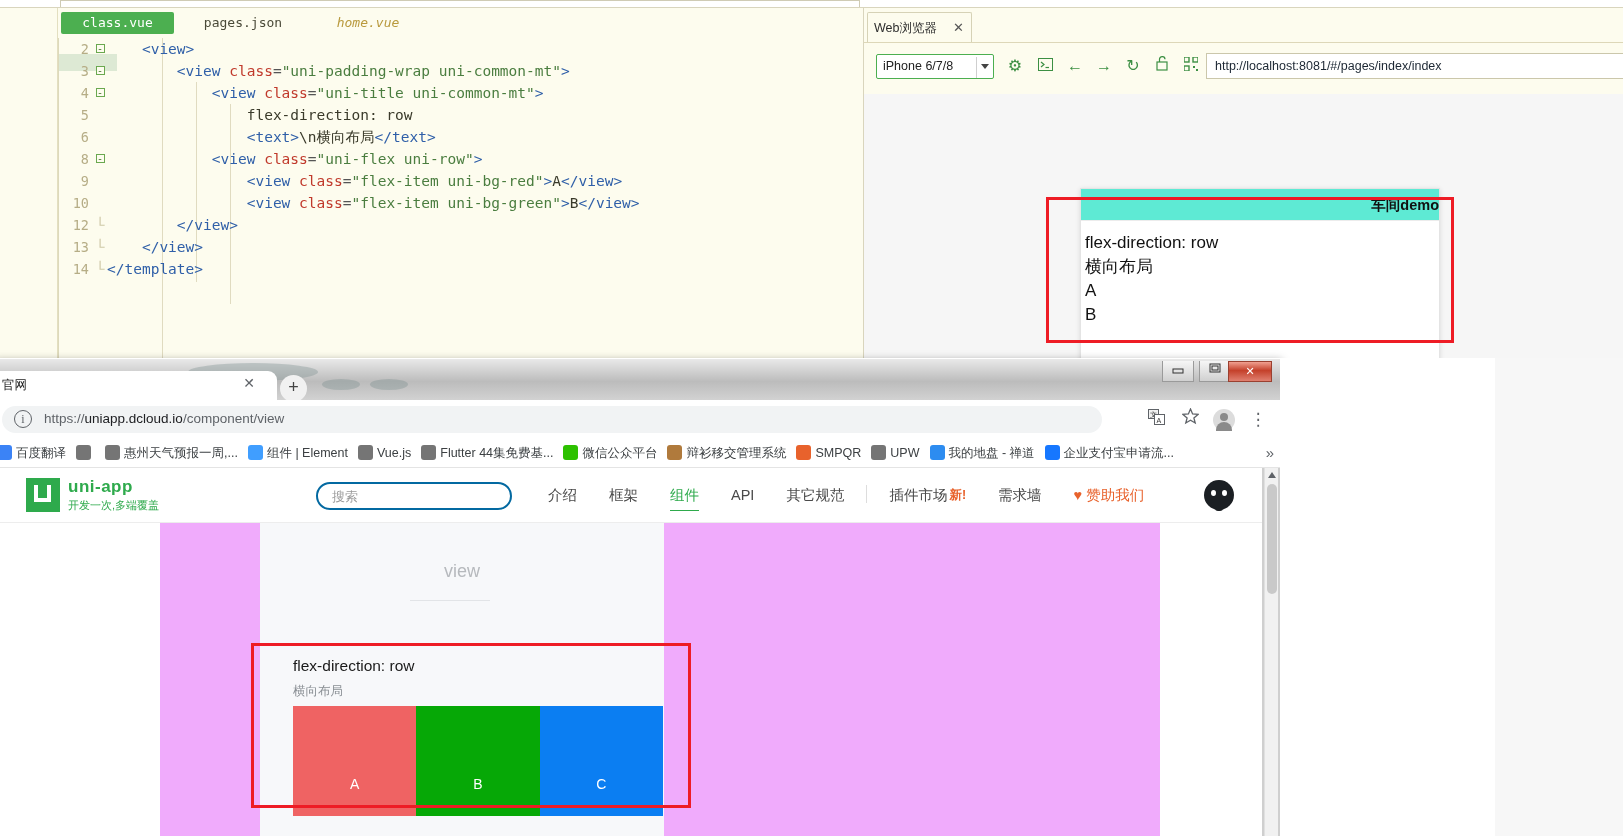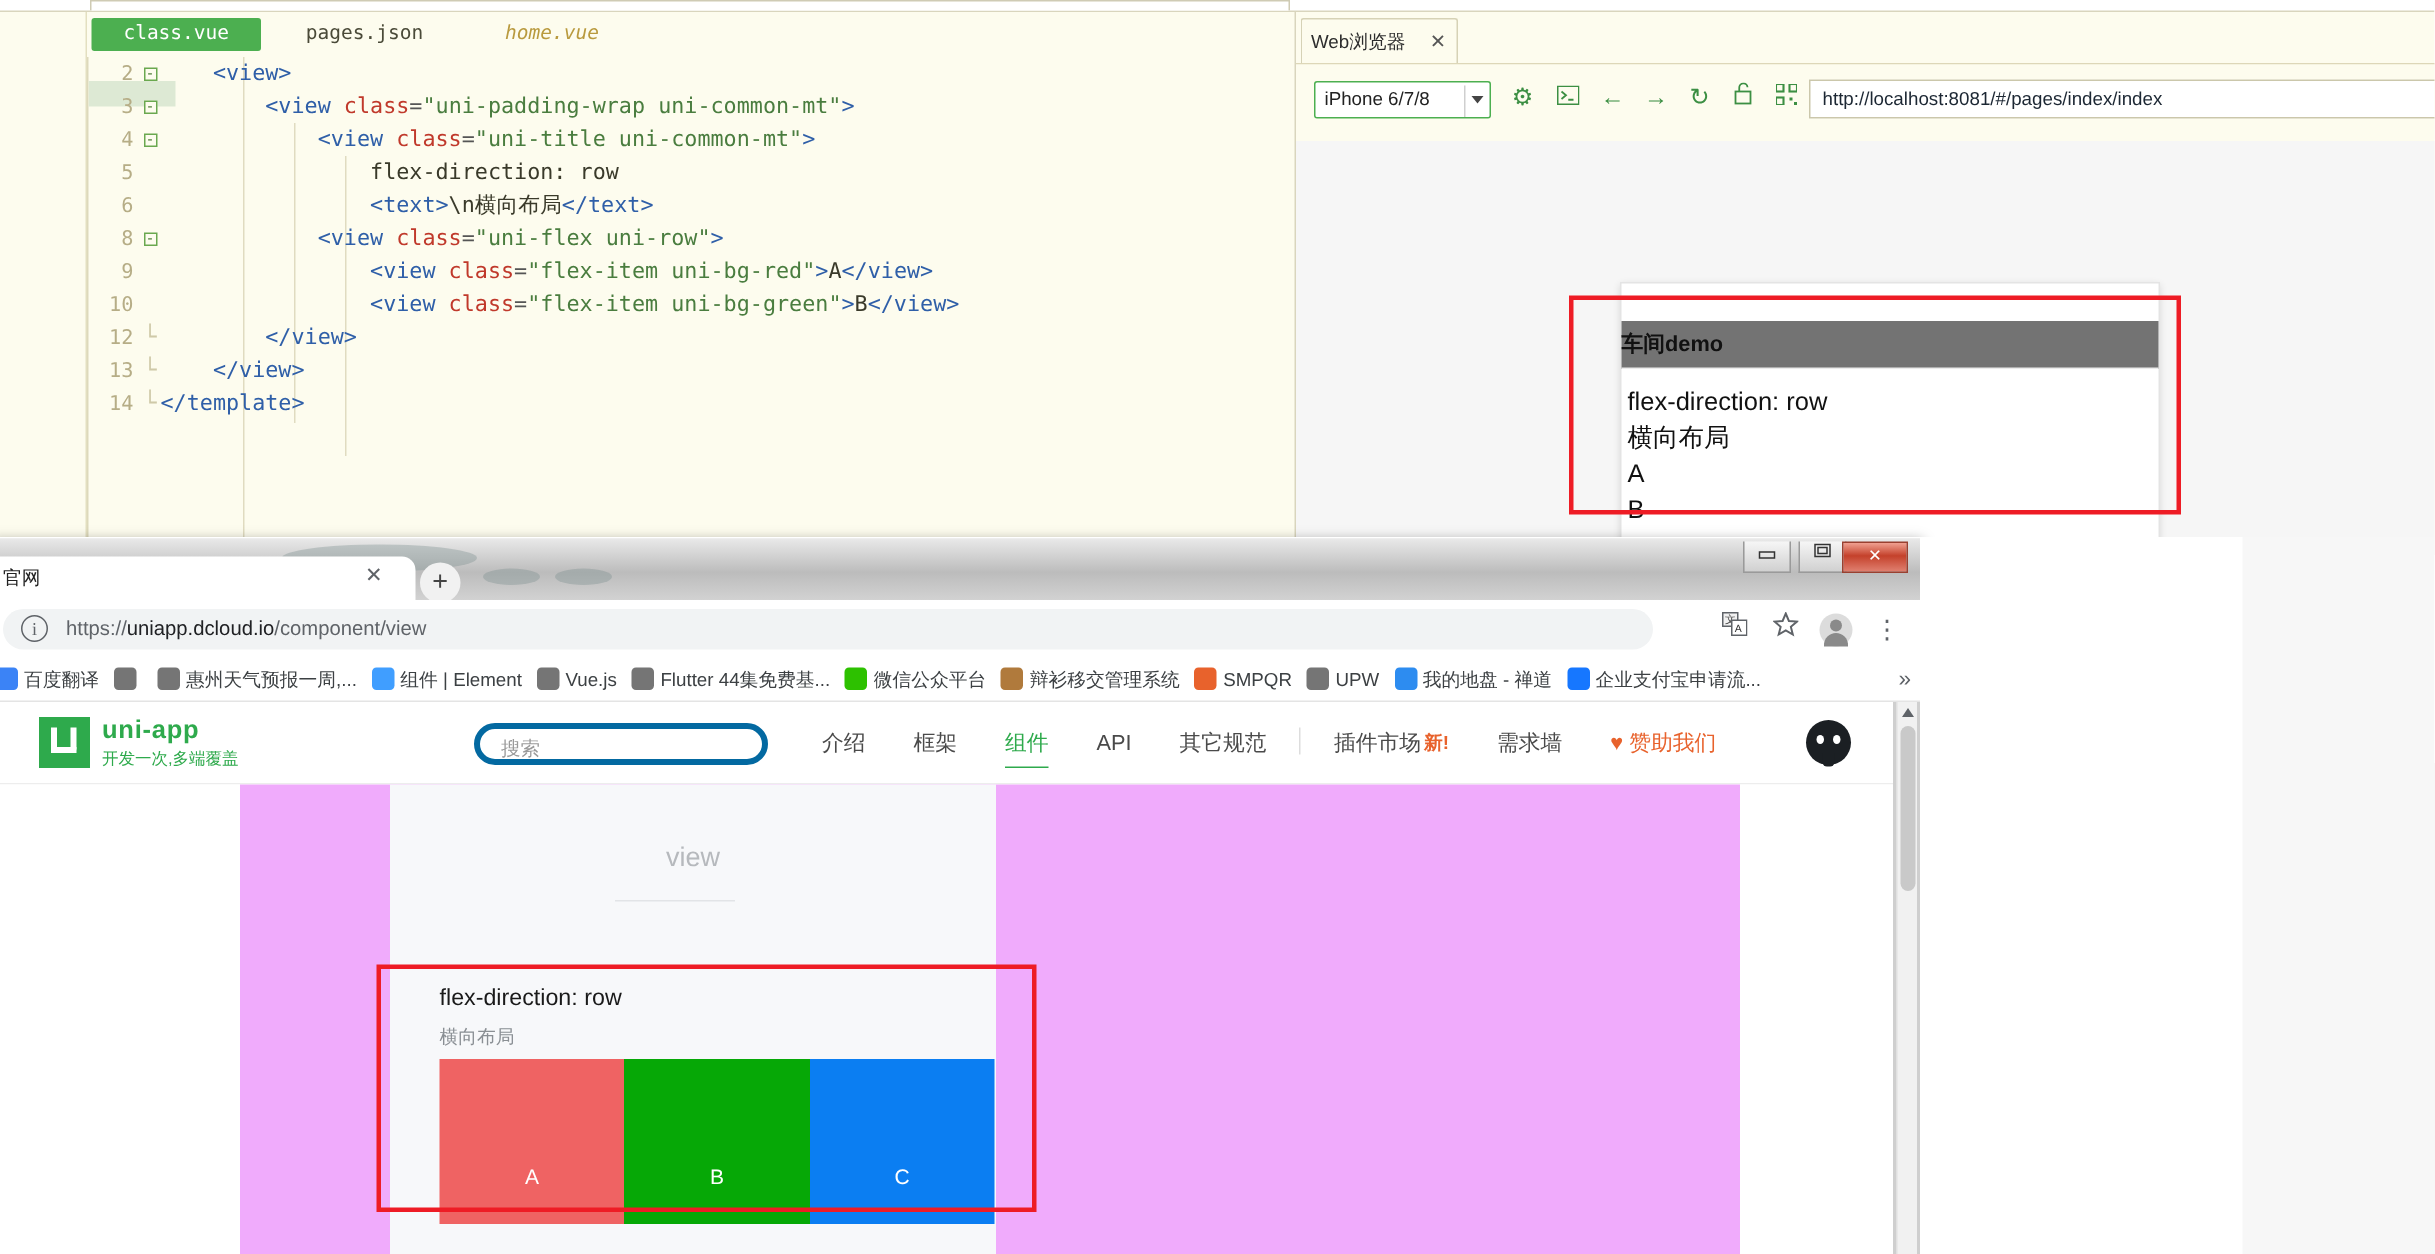--- a/index.html
+++ b/index.html
@@ -85,22 +85,22 @@
     position:absolute; left:342px; top:10px; width:440px; height:26px;
     border:1px solid #cbc7ab; background:#ffffff; font-size:12.5px; color:#1c2733;
     line-height:24px; padding-left:8px; white-space:nowrap; overflow:hidden;
   }
   .wb-canvas { position:absolute; left:0; top:86px; width:760px; height:276px; background:#f6f6f6; }
   .phone {
     position:absolute; left:216px; top:94px; width:360px; height:182px;
     background:#ffffff; border:1px solid #e4e4e4;
     box-shadow:0 1px 5px rgba(0,0,0,0.12);
   }
-  .phone-nav { height:32px; background:#737373; border-bottom:1px solid #ececec;
-     text-align:left; line-height:32px; font-size:14.5px; font-weight:bold; color:#111;margin-top:25px;}
+  .phone-nav { height:32px; background:#5eead4; border-bottom:1px solid #ececec;
+     text-align:right; line-height:32px; font-size:14.5px; font-weight:bold; color:#111;}
   .phone-body { padding:10px 0 0 4px; font-size:17px; color:#111; line-height:24px;}
   .redbox-ide {
     position:absolute; left:1046px; top:197px; width:408px; height:146px;
     border:3px solid #ee1c25; background:transparent; pointer-events:none;
   }
 
   
   .chrome {
     position:absolute; left:-8px; top:358px; width:1288px; height:478px;
     background:#cfcfcf;
@@ -170,21 +170,21 @@
   .site { position:absolute; left:0; top:110px; width:1270px; height:368px; background:#ffffff; overflow:hidden;}
   .site-header { position:absolute; left:0; top:0; width:1270px; height:55px; background:#fff; border-bottom:1px solid #ededed;}
   .logo-box { position:absolute; left:34px; top:10px; width:34px; height:34px; background:#2eaa4c; }
   .logo-box::before{ content:""; position:absolute; left:8px; top:7px; width:4px; height:17px; background:#fff;}
   .logo-box::after{ content:""; position:absolute; left:21px; top:7px; width:4px; height:17px; background:#fff;}
   .logo-u-bottom { position:absolute; left:8px; top:20px; width:17px; height:4px; background:#fff; border-radius:0 0 3px 3px;}
   .logo-name { position:absolute; left:76px; top:9px; font-size:17px; color:#2eaa4c; font-weight:bold; letter-spacing:0.5px;}
   .logo-sub { position:absolute; left:76px; top:30px; font-size:11px; color:#2eaa4c;}
   .search-box {
     position:absolute; left:324px; top:14px; width:196px; height:28px;
-    border:4px solid #0369a1; border-radius:15px; background:#fff;
+    border:2px solid #0369a1; border-radius:15px; background:#fff;
     font-size:13px; color:#9a9a9a; line-height:26px; padding-left:14px;
   }
   .nav { position:absolute; left:540px; top:0; height:55px; }
   .nav a { display:inline-block; height:55px; line-height:55px; font-size:14.5px;
     color:#4a4a4a; margin:0 16px; text-decoration:none; position:relative;}
   .nav a.active { color:#2eaa4c; }
   .nav a.active::after { content:""; position:absolute; left:0; right:0; bottom:12px; height:1.5px; background:#2eaa4c;}
   .nav .divider { display:inline-block; width:1px; height:18px; background:#ddd; vertical-align:-3px; margin:0 6px;}
   .badge-new { color:#e8622c; font-size:12.5px; font-weight:bold; margin-left:2px; vertical-align:1px;}
   .heart { color:#e8622c; }

